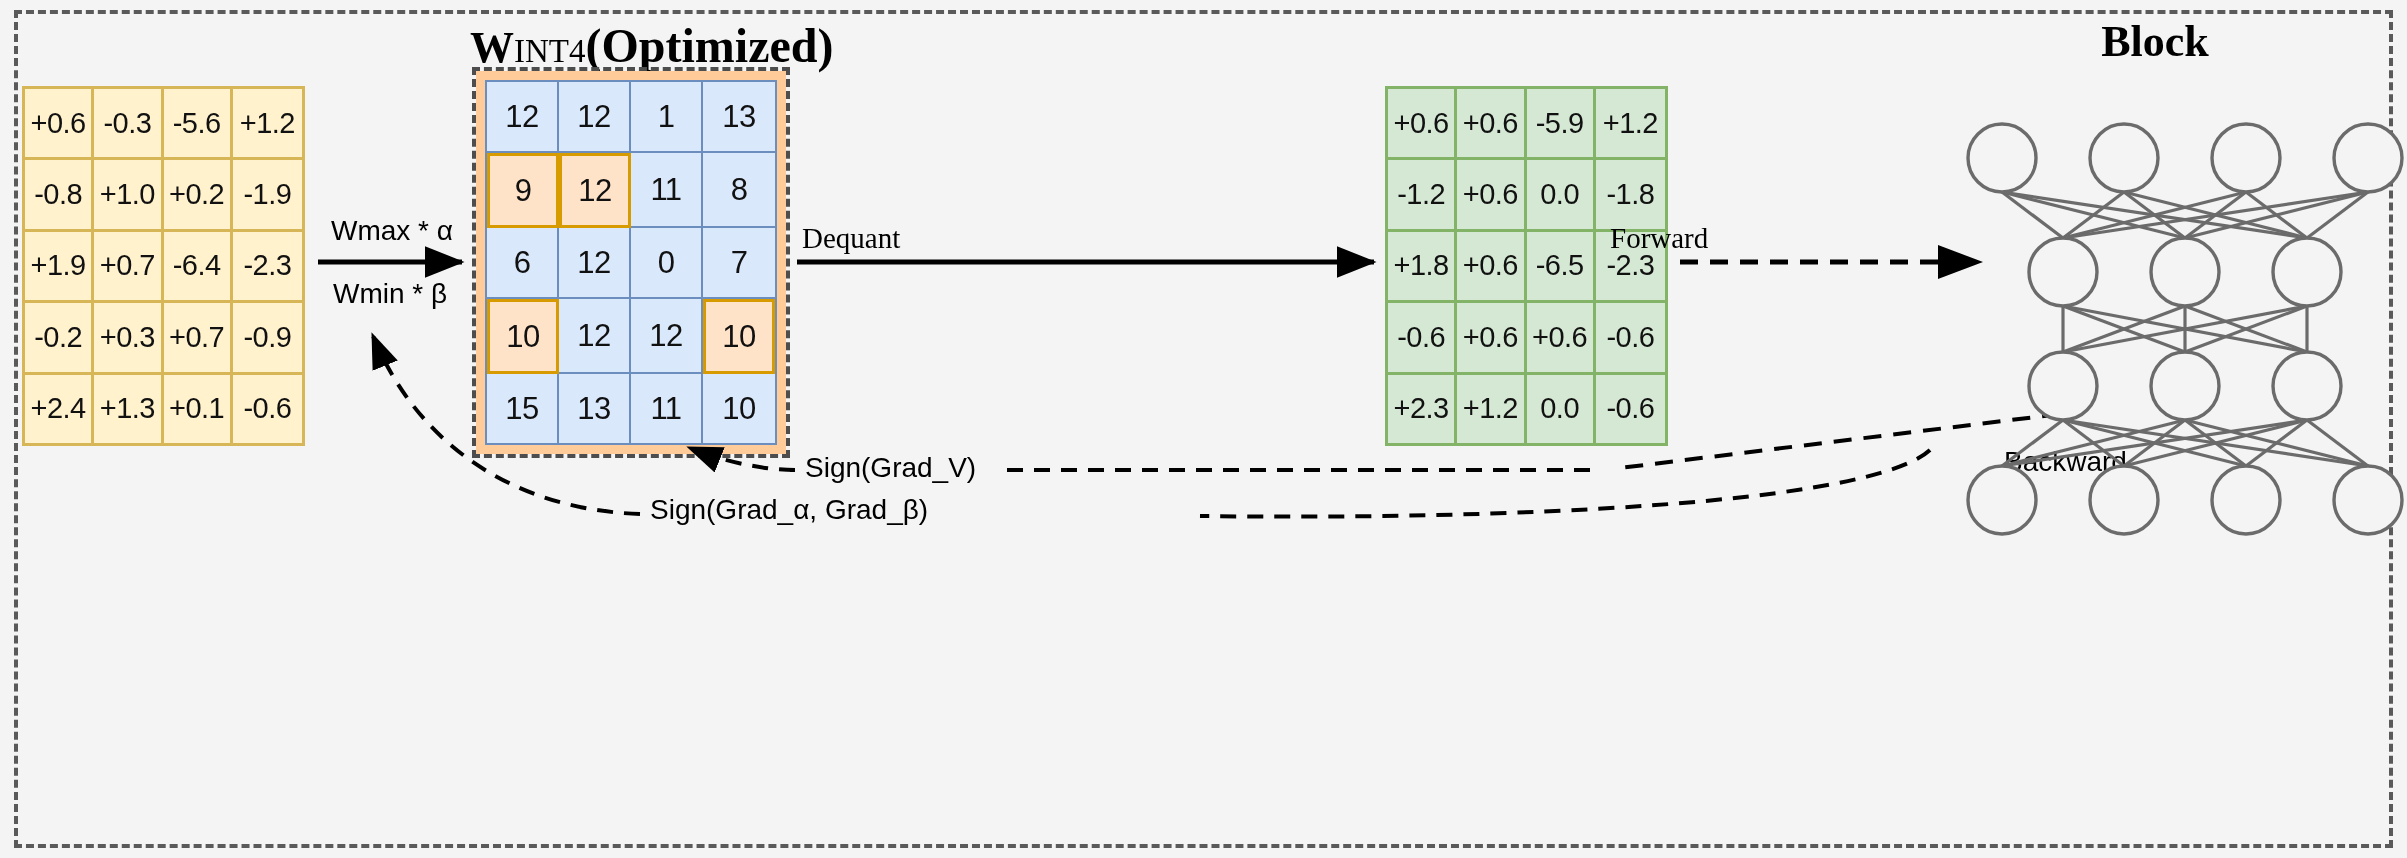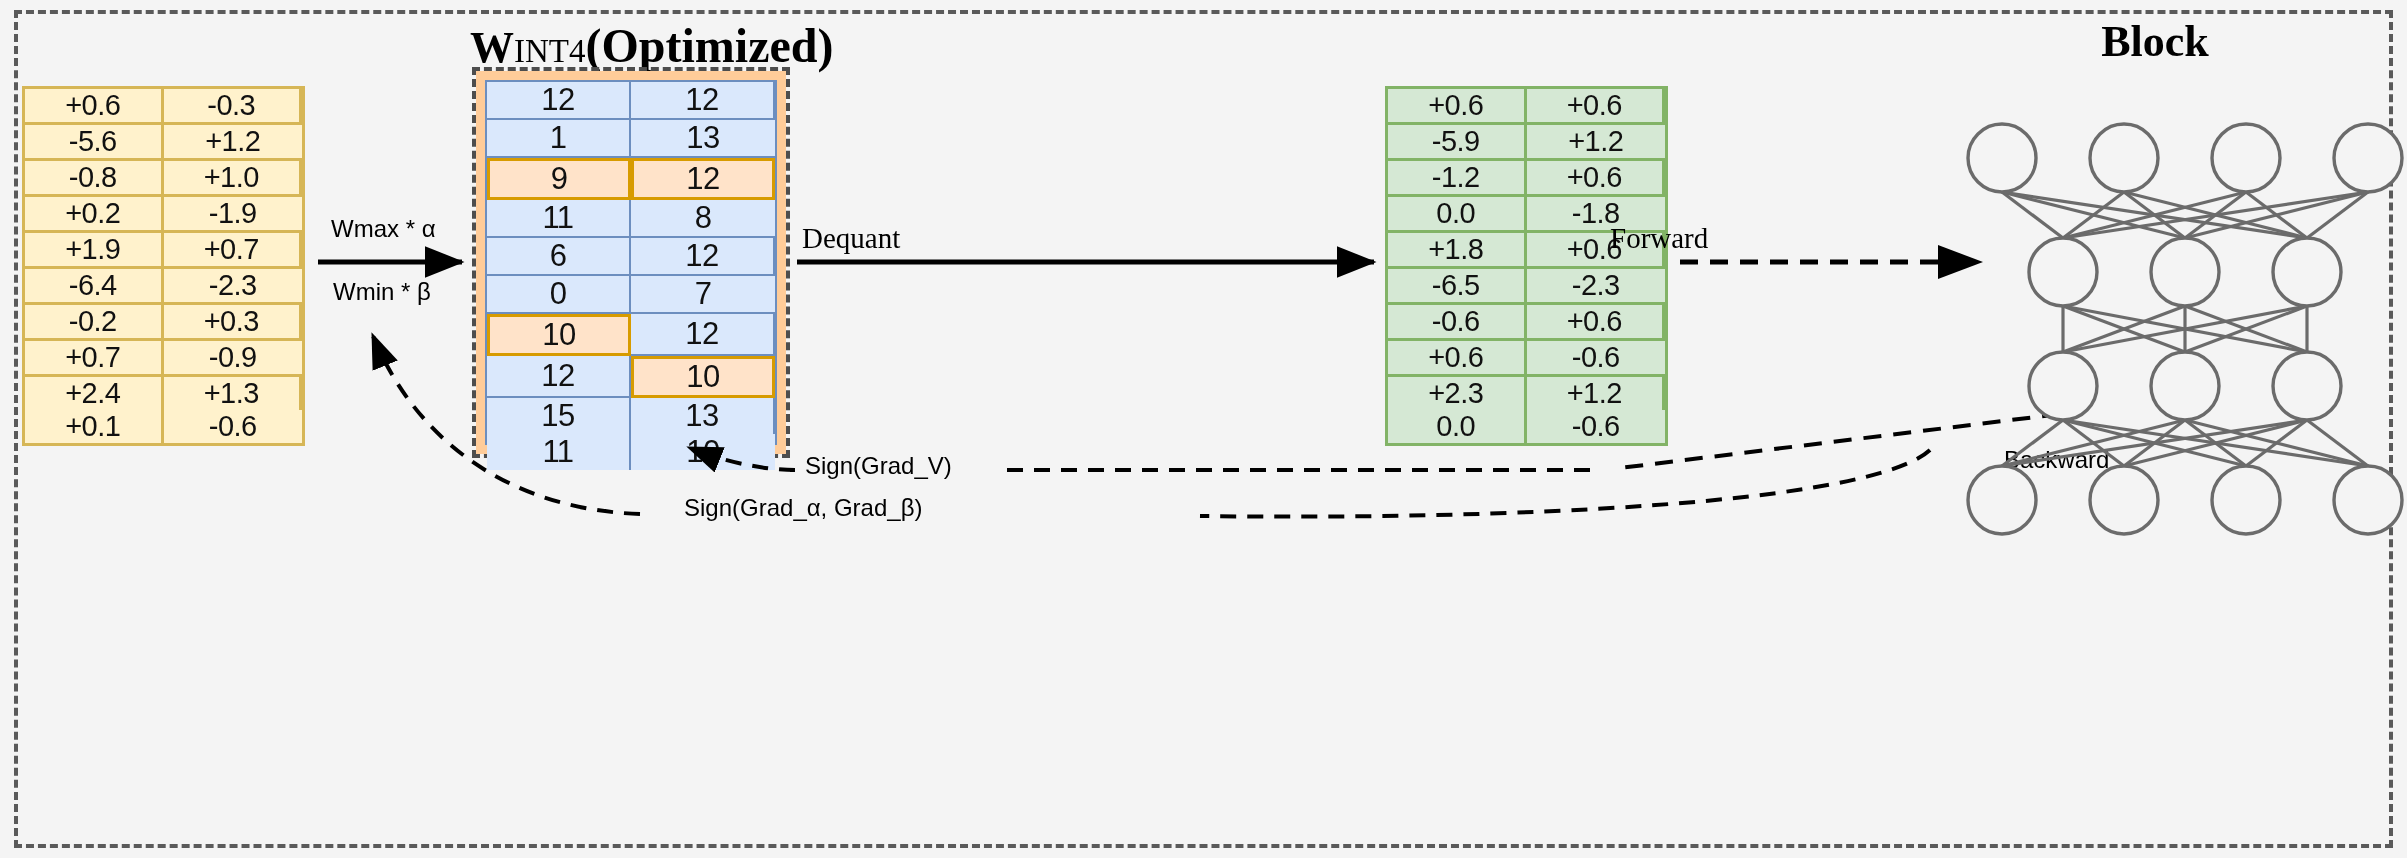--- a/index.html
+++ b/index.html
@@ -32,21 +32,21 @@
     text-align: center;
   }
   .title .big { font-size: 44px; }
   .title .sub { font-size: 33px; font-weight: normal; }
   .title .paren { font-size: 48px; font-weight: bold; }
 
   
   .matrix {
     position: absolute;
     display: grid;
-    grid-template-columns: repeat(2, 1fr);
+    grid-template-columns: repeat(4, 1fr);
   }
   .cell {
     display: flex;
     align-items: center;
     justify-content: center;
     font-family: "Liberation Sans", sans-serif;
     font-size: 29px;
     color: #111;
     letter-spacing: -0.5px;
   }
@@ -120,21 +120,21 @@
   
   .alabel {
     position: absolute;
     font-family: "Liberation Serif", serif;
     font-size: 29px;
     color: #000;
     white-space: nowrap;
   }
   .alabel.sans {
     font-family: "Liberation Sans", sans-serif;
-    font-size: 24px;
+    font-size: 28px;
   }
 
   svg.overlay {
     position: absolute;
     left: 0; top: 0;
     width: 2407px; height: 858px;
     pointer-events: none;
   }
 </style>
 </head>
@@ -225,21 +225,21 @@
       <div class="cell">0.0</div>
       <div class="cell">-0.6</div>
     </div>
 
   <div class="alabel sans" style="left:331px; top:215px;">Wmax * α</div>
   <div class="alabel sans" style="left:333px; top:278px;">Wmin * β</div>
   <div class="alabel" style="left:802px; top:222px;">Dequant</div>
   <div class="alabel" style="left:1610px; top:222px;">Forward</div>
   <div class="alabel sans" style="left:2004px; top:446px;">Backward</div>
   <div class="alabel sans" style="left:805px; top:452px;">Sign(Grad_V)</div>
-  <div class="alabel sans" style="left:684px; top:494px;">Sign(Grad_α, Grad_β)</div>
+  <div class="alabel sans" style="left:650px; top:494px;">Sign(Grad_α, Grad_β)</div>
 
   <svg class="overlay" viewBox="0 0 2407 858">
     <defs>
       <marker id="ah" markerWidth="9" markerHeight="9" refX="7.5" refY="3.2" orient="auto" markerUnits="strokeWidth">
         <path d="M0,0 L8,3.2 L0,6.4 z" fill="#000"></path>
       </marker>
       <marker id="ah2" markerWidth="10" markerHeight="10" refX="8" refY="3.4" orient="auto" markerUnits="strokeWidth">
         <path d="M0,0 L9,3.4 L0,6.8 z" fill="#000"></path>
       </marker>
     </defs>

